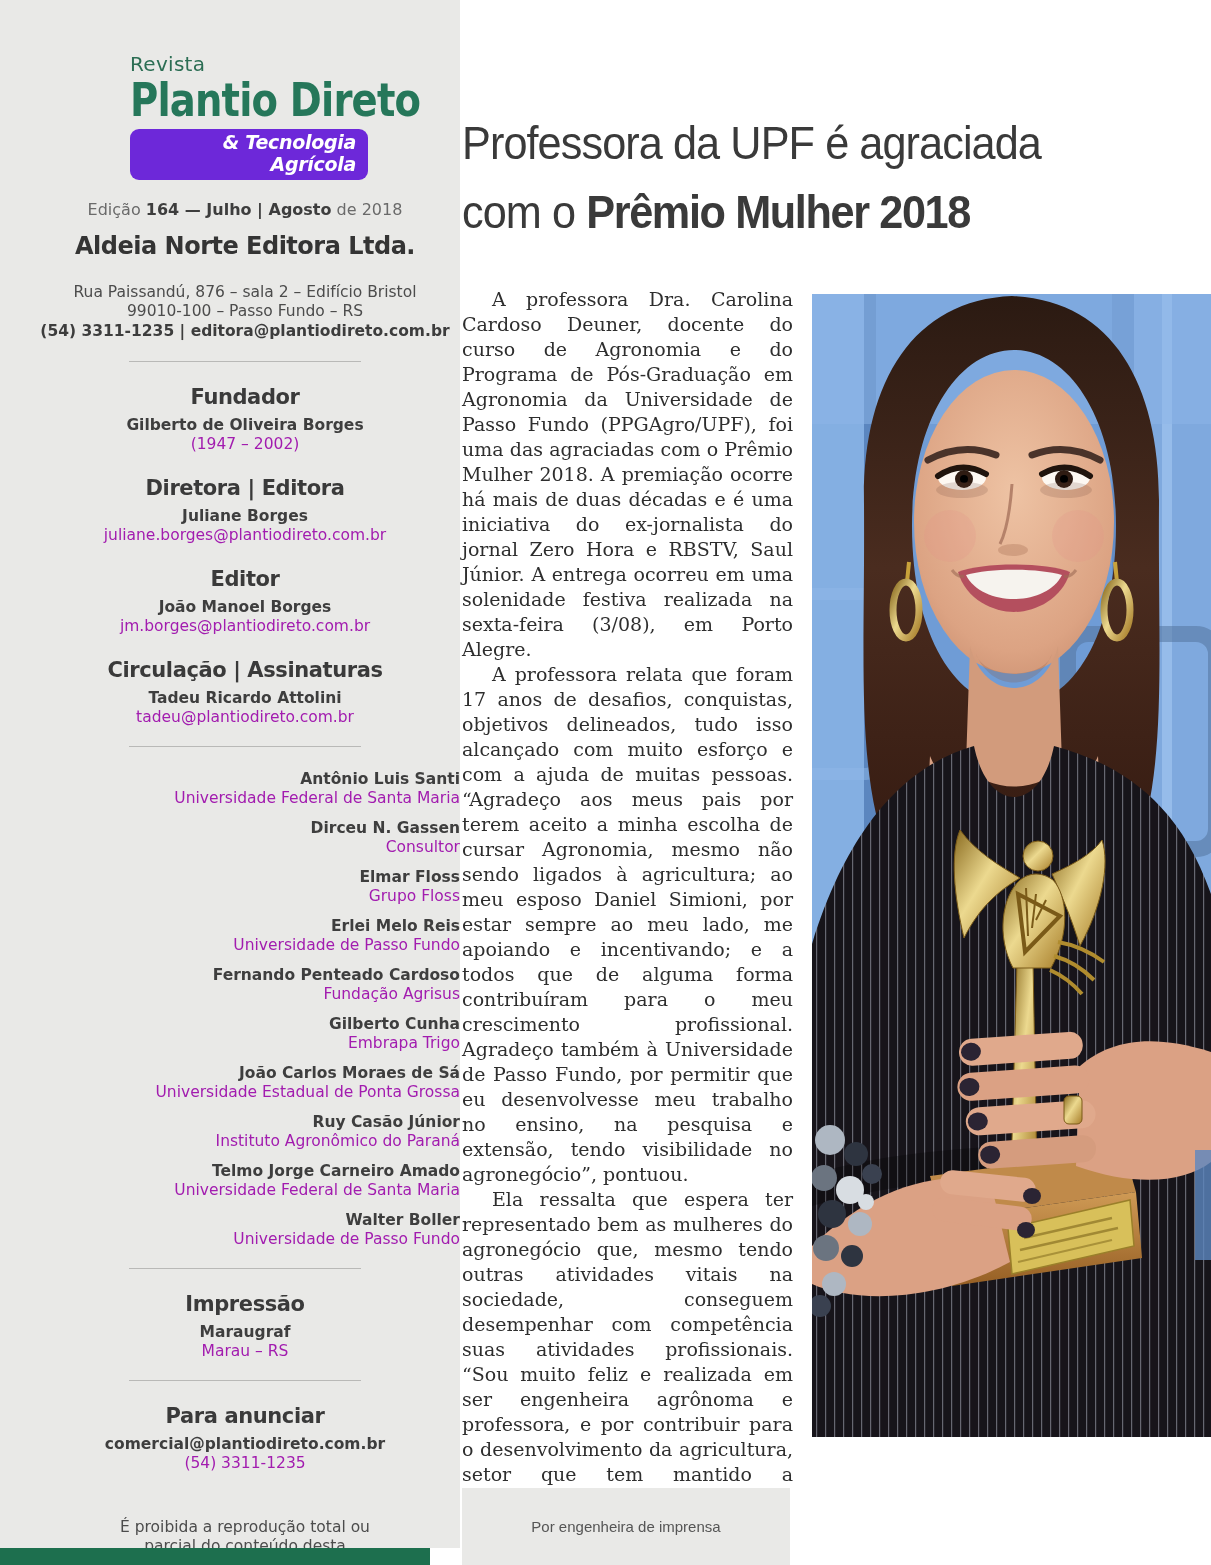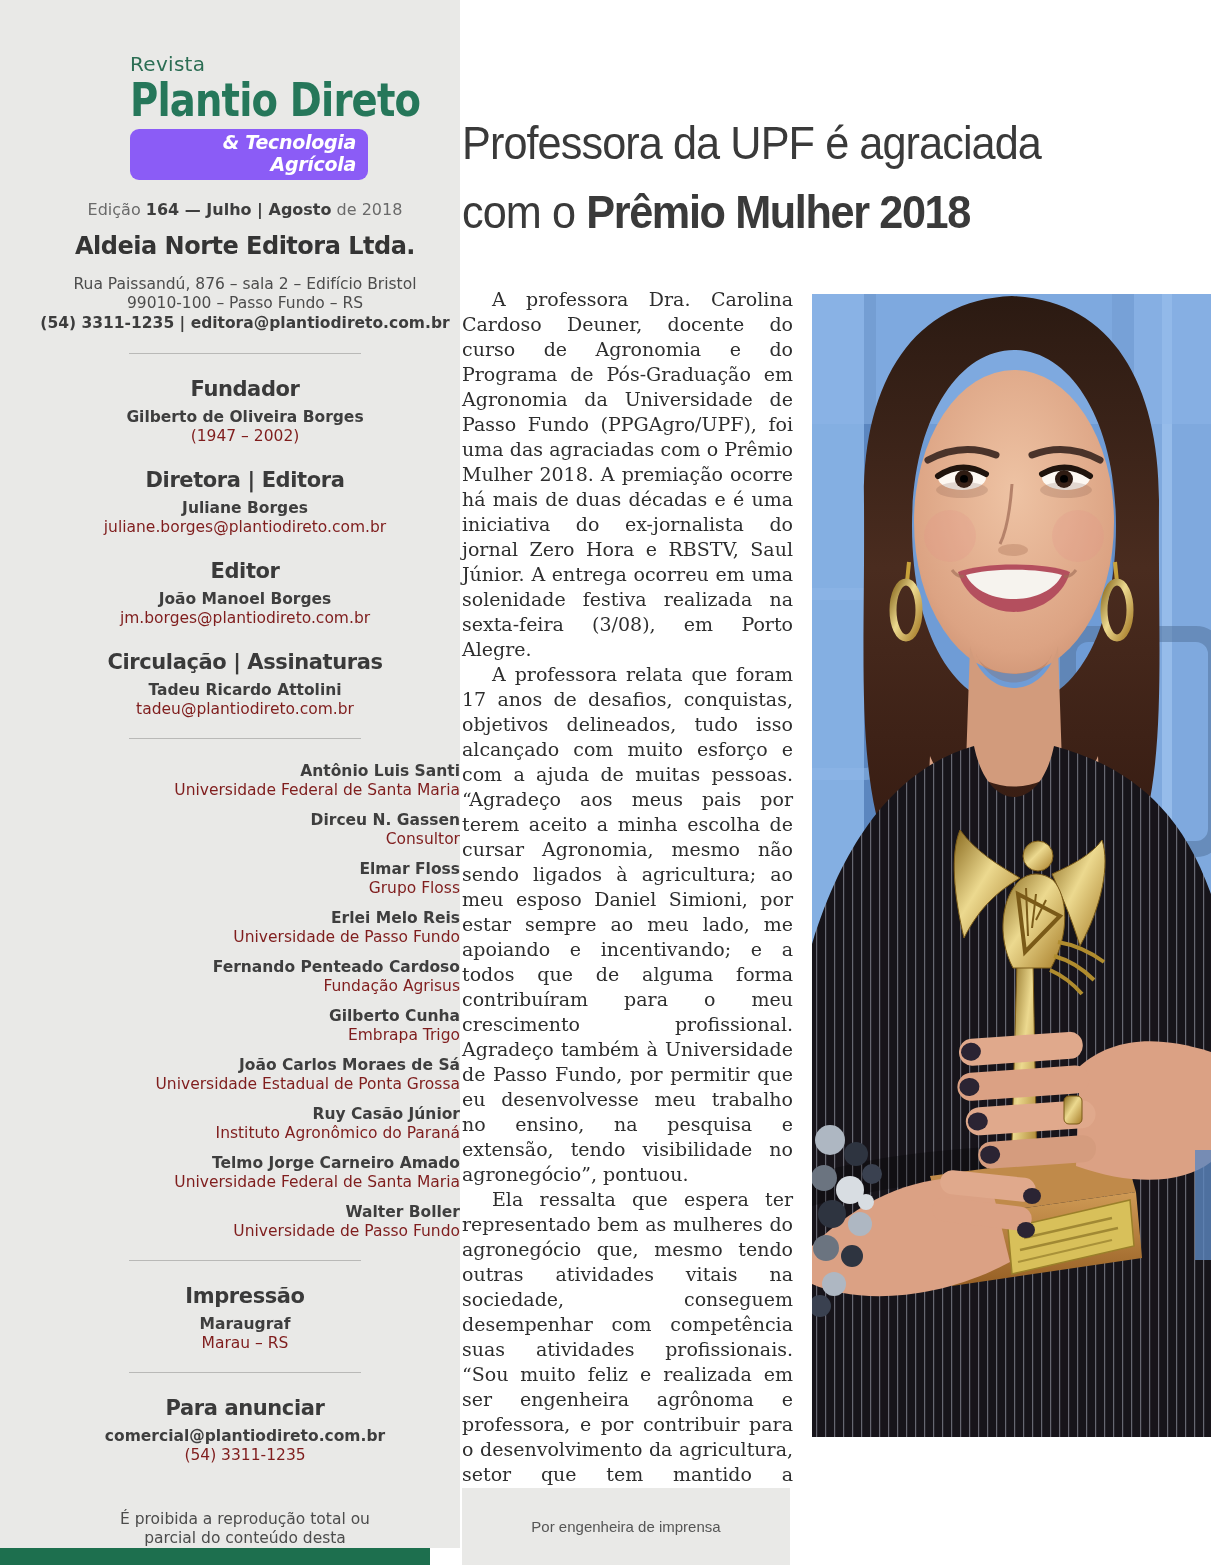--- a/index.html
+++ b/index.html
@@ -6,33 +6,33 @@
   #page{position:relative;width:1211px;height:1565px;background:#ffffff;overflow:hidden;}
 
   
   .sidebar{position:absolute;left:0;top:0;width:430px;height:1548px;background:#e9e9e7;
            font-family:"DejaVu Sans",sans-serif;overflow:hidden;padding-left:30px;}
   .logo-block{margin:52px 0 0 100px;width:238px;}
   .logo-kicker{font-size:20px;color:#2c6e54;font-weight:500;letter-spacing:.3px;}
   .logo-title{font-size:47px;font-weight:bold;color:#26775a;line-height:1.02;white-space:nowrap;
               letter-spacing:-1px;transform:scaleX(.82);transform-origin:left center;}
   .logo-badge-row{margin-top:5px;text-align:right;}
-  .logo-badge{display:inline-block;background:#8b5cf6;color:#ffffff;font-style:italic;font-weight:bold;
+  .logo-badge{display:inline-block;background:#6d28d9;color:#ffffff;font-style:italic;font-weight:bold;
               font-size:19px;padding:2px 12px 5px 12px;border-radius:9px;letter-spacing:-.3px;}
   .edition{margin-top:20px;text-align:center;font-size:16px;color:#6a6a6a;}
   .edition b{color:#3d3d3d;}
   .publisher-name{margin-top:13px;text-align:center;font-size:24px;font-weight:bold;color:#343434;letter-spacing:-.5px;}
-  .address{margin-top:15px;text-align:center;font-size:15.5px;line-height:19.5px;color:#4c4c4c;}
+  .address{margin-top:23px;text-align:center;font-size:15.5px;line-height:19.5px;color:#4c4c4c;}
   .address .contact{font-weight:bold;color:#3d3d3d;}
   hr.sep{width:232px;border:none;border-top:1.5px solid #b9b9b7;margin:20px auto 0 auto;}
   .side-section{text-align:center;margin-top:23px;}
   .side-heading{margin:0;font-size:21px;font-weight:bold;color:#3a3a3a;letter-spacing:-.4px;}
   .entry{margin-top:7px;font-size:15.5px;line-height:18.5px;}
   .entry-name{font-weight:bold;color:#3e3e3e;}
-  .entry-detail{color:#7f1d1d;}
+  .entry-detail{color:#a21caf;}
   #council-section .entry{margin-top:12px;text-align:right;}
   .disclaimer{margin:46px auto 0 auto;width:272px;text-align:center;font-size:15.5px;line-height:18.5px;color:#4c4c4c;}
   .footer-bar{position:absolute;left:0;top:1548px;width:430px;height:17px;background:#1d6f4e;}
 
   
   .headline{position:absolute;left:462px;top:108px;margin:0;width:760px;
             font-family:"Liberation Sans",sans-serif;font-weight:400;color:#3a3a3a;
             font-size:47px;line-height:69px;letter-spacing:-1px;white-space:nowrap;
             transform:scaleX(.92);transform-origin:left top;}
   .headline b{font-weight:bold;letter-spacing:-1.5px;}

